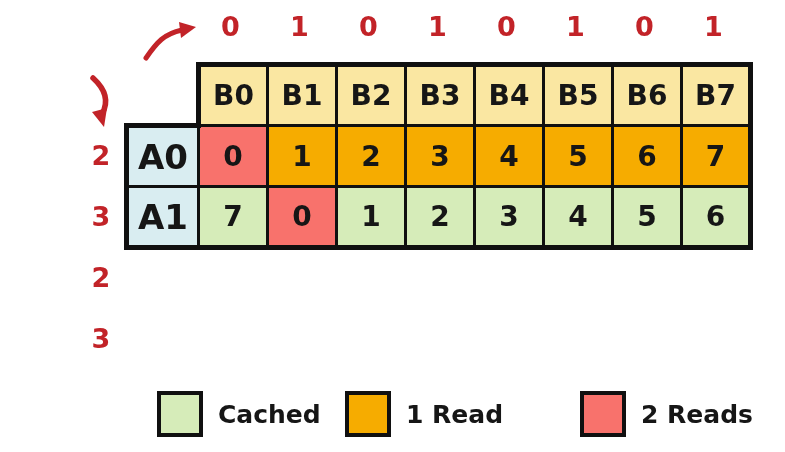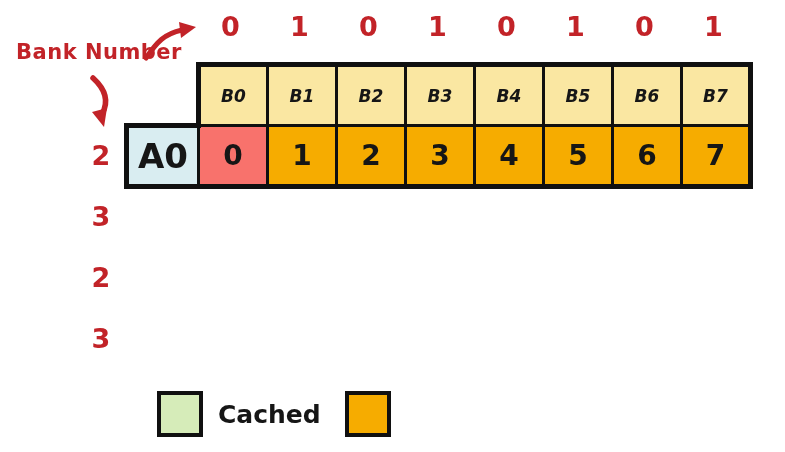--- a/index.html
+++ b/index.html
@@ -41,21 +41,21 @@
     position: absolute; left: 124px; top: 62px;
     border-collapse: collapse; table-layout: fixed; width: 624px;
   }
   .bank-table tr { height: 61px; }
   .bank-table td {
     border: 3px solid var(--c-ink);
     text-align: center; vertical-align: middle;
     padding: 0; font-size: 28px; font-weight: bold; color: #161616;
   }
   .bank-table td.corner { border: none; background: transparent; }
-  .bank-table td.hdr      { background: var(--c-header); font-size: 17px; font-style: italic; }
+  .bank-table td.hdr      { background: var(--c-header); font-size: 28px; }
   .bank-table td.rowlabel { background: var(--c-label);  font-size: 34px; }
   .bank-table td[data-state="cached"] { background: var(--c-cached); }
   .bank-table td[data-state="1read"]  { background: var(--c-read1); }
   .bank-table td[data-state="2reads"] { background: var(--c-read2); }
   
   .bank-table tr:first-child td.hdr { border-top-width: 5px; }
   .bank-table td:last-child { border-right-width: 5px; }
   .bank-table tr:last-child td { border-bottom-width: 5px; }
   .bank-table td.rowlabel { border-left-width: 5px; }
   .bank-table td.corner + td { border-left-width: 5px; }
@@ -85,21 +85,20 @@
     <g>
       <path d="M 146 58 C 157 42, 164 34, 182 30" fill="none" stroke="var(--c-accent)" stroke-width="5" stroke-linecap="round"></path>
       <polygon points="196,27 181,38 179,22" fill="var(--c-accent)"></polygon>
     </g>
     <g>
       <path d="M 93 78 C 104 88, 110 100, 102 114" fill="none" stroke="var(--c-accent)" stroke-width="5.5" stroke-linecap="round"></path>
       <polygon points="104,127 92,112 107,108" fill="var(--c-accent)"></polygon>
     </g>
   </svg>
 
-  <div class="bank-label">Bank Number</div>
 
   <div class="bits-row">
     <span class="bit">0</span>
     <span class="bit">1</span>
     <span class="bit">0</span>
     <span class="bit">1</span>
     <span class="bit">0</span>
     <span class="bit">1</span>
     <span class="bit">0</span>
     <span class="bit">1</span>
@@ -133,26 +132,42 @@
       <td class="rowlabel">A0</td>
       <td class="cell" data-state="2reads">0</td>
       <td class="cell" data-state="1read">1</td>
       <td class="cell" data-state="1read">2</td>
       <td class="cell" data-state="1read">3</td>
       <td class="cell" data-state="1read">4</td>
       <td class="cell" data-state="1read">5</td>
       <td class="cell" data-state="1read">6</td>
       <td class="cell" data-state="1read">7</td>
     </tr>
+    <tr>
+      <td class="rowlabel">A1</td>
+      <td class="cell" data-state="cached">7</td>
+      <td class="cell" data-state="2reads">0</td>
+      <td class="cell" data-state="cached">1</td>
+      <td class="cell" data-state="cached">2</td>
+      <td class="cell" data-state="cached">3</td>
+      <td class="cell" data-state="cached">4</td>
+      <td class="cell" data-state="cached">5</td>
+      <td class="cell" data-state="cached">6</td>
+    </tr>
   </tbody>
     </table>
 
   <div class="legend">
     <div class="legend-item">
       <span class="swatch" data-state="cached"></span>
       <span class="legend-label">Cached</span>
     </div>
     <div class="legend-item">
       <span class="swatch" data-state="1read"></span>
+      <span class="legend-label">1 Read</span>
+    </div>
+    <div class="legend-item">
+      <span class="swatch" data-state="2reads"></span>
+      <span class="legend-label">2 Reads</span>
     </div>
   </div>
 
 </div>
 
 </body></html>

